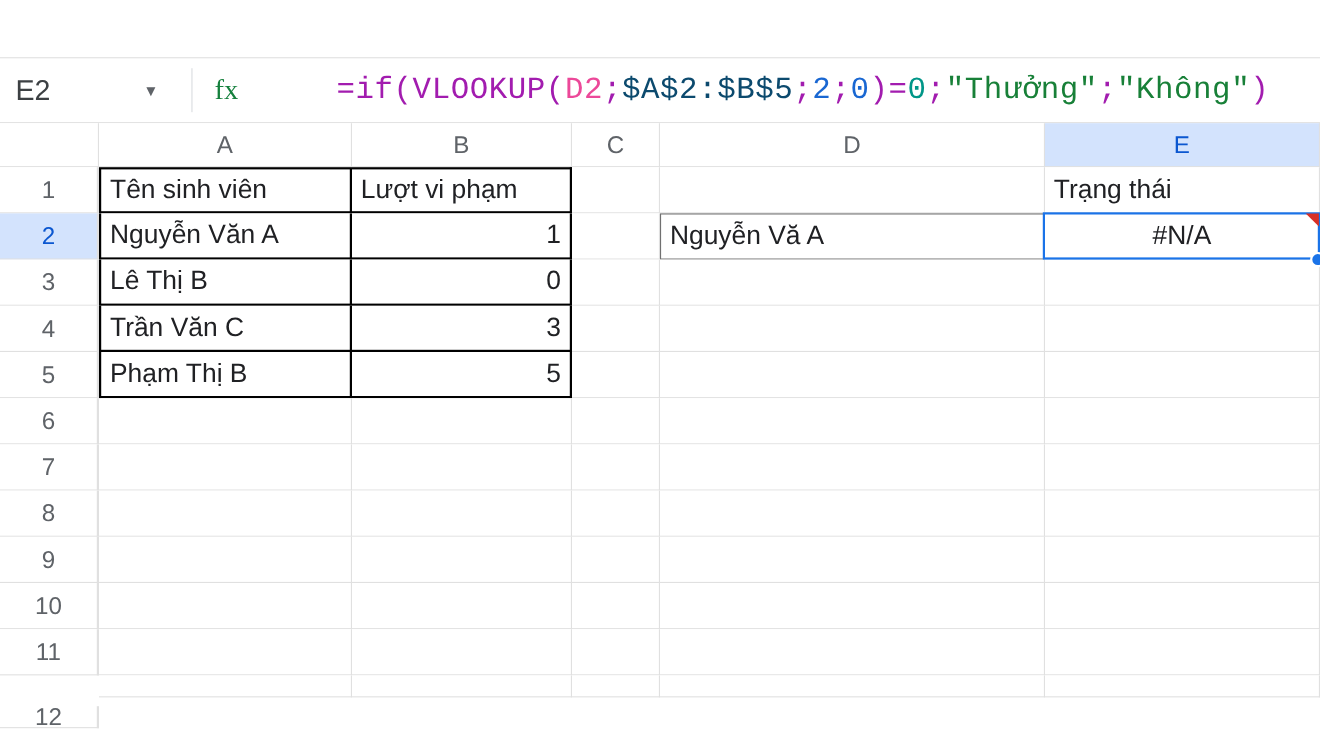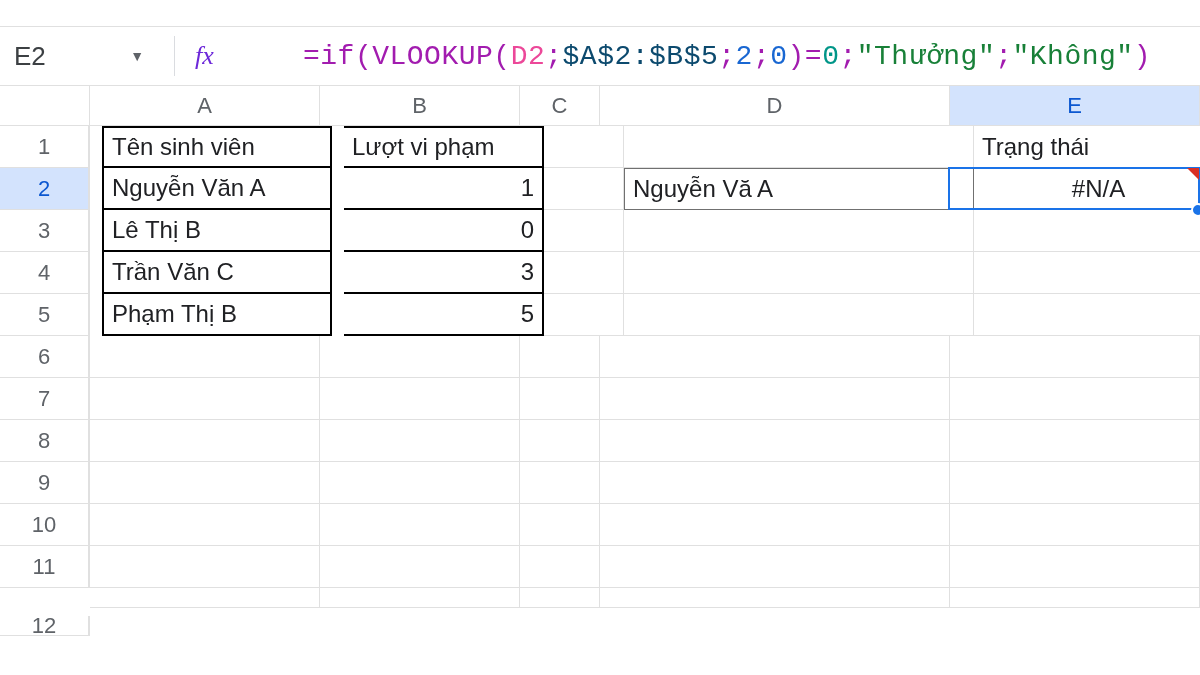--- a/index.html
+++ b/index.html
@@ -7,21 +7,21 @@
   .wrap { width: 1200px; height: 675px; background: #fff; }
 
   
   .formula-row {
     display: flex;
     align-items: center;
     height: 60px;
     border-top: 1px solid #e0e0e0;
     border-bottom: 1px solid #e0e0e0;
     padding: 16px 4px;
-    margin-top: 26px;
+    margin-top: 52px;
   }
   .name-box {
     width: 150px;
     height: 100%;
     display: flex;
     align-items: center;
     padding-left: 10px;
     font-size: 26px;
     color: #3c4043;
     position: relative;
@@ -33,23 +33,22 @@
     color: #5f6368;
   }
   .divider {
     width: 1px;
     height: 40px;
     background: #dadce0;
     margin: 0 20px 0 20px;
   }
   .fx {
     font-family: 'Times New Roman', serif;
-    font-style: italic;
     font-size: 26px;
-    color: #6d28d9;
+    color: #15803d;
     margin-right: 20px;
     text-align: right;
   }
   .formula {
     font-family: Consolas, 'Courier New', monospace;
     font-size: 28px;
     letter-spacing: 0.5px;
     white-space: pre;
   }
   .f-black { color: #a21caf; }
@@ -116,21 +115,21 @@
 
   
   .wA { width: 230px; min-width: 230px; }
   .wB { width: 200px; min-width: 200px; }
   .wC { width: 80px;  min-width: 80px; }
   .wD { width: 350px; min-width: 350px; }
   .wE { width: 250px; min-width: 250px; }
 
   
   .tbl-border { border-right: 2px solid #000 !important; }
-  .tbl-border-b { border-bottom: 2px solid #000 !important; margin-left: 12px; }
+  .tbl-border-b { border-bottom: 2px solid #000 !important; }
   .tbl-border-l { border-left: 2px solid #000; }
   .tbl-border-t { border-top: 2px solid #000; }
 
   
   .d2-border { border: 1px solid #707070 !important; }
 
   
   .active-cell {
     position: absolute;
     border: 2px solid #1a73e8;

